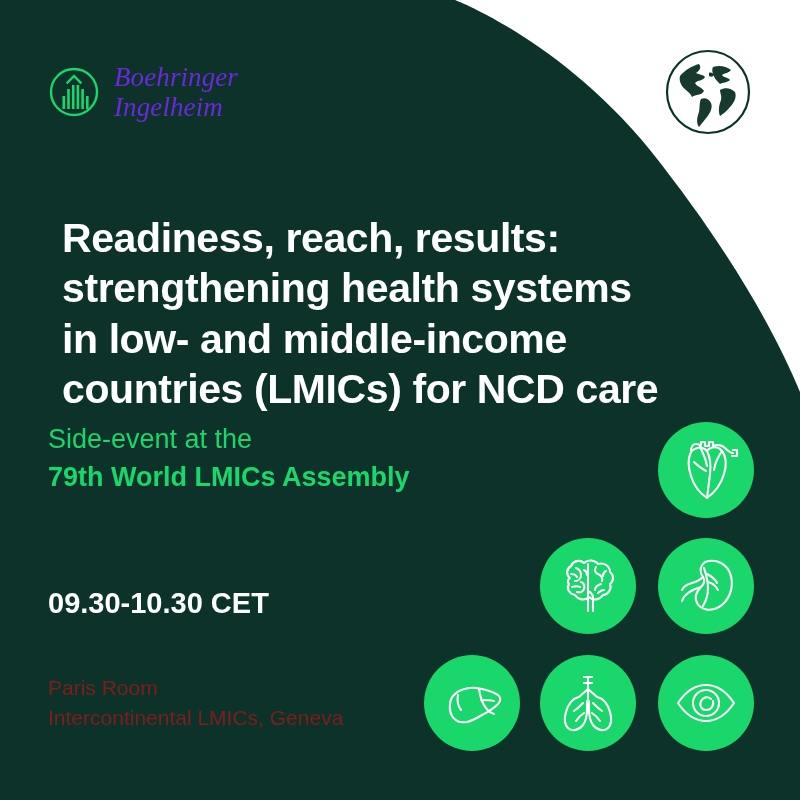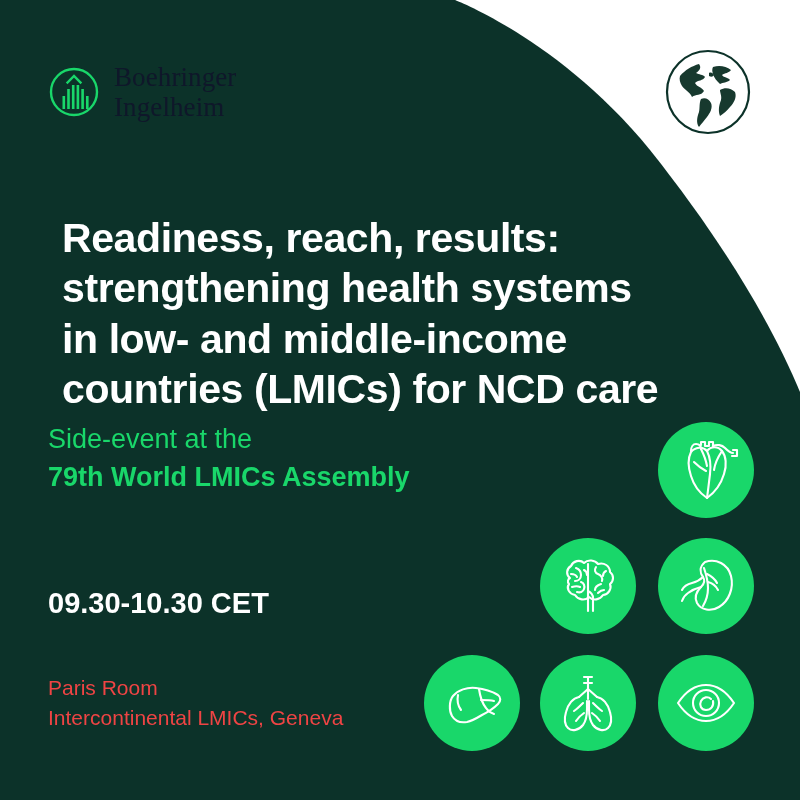--- a/index.html
+++ b/index.html
@@ -21,24 +21,25 @@
   }
 
   
   .bi-logo{
     position:absolute;left:48px;top:62px;
     display:flex;align-items:center;gap:14px;
   }
   .bi-mark{width:52px;height:52px;flex:0 0 auto;display:block;}
   .bi-wordmark{
     font-family:"Liberation Serif", serif;
-    color:#0f172a;
+    color:#6d28d9;
     font-size:27px;line-height:1.12;
     letter-spacing:.1px;
     white-space:pre-line;
+    font-style:italic;
   }
 
   
   .globe-badge{
     position:absolute;left:658px;top:42px;
     width:100px;height:100px;
   }
   .globe-badge svg{display:block;width:100px;height:100px;}
 
   
@@ -62,21 +63,21 @@
   .datetime{
     position:absolute;left:48px;top:583px;width:520px;
     color:#ffffff;font-weight:bold;
     font-size:29px;line-height:1.42;
   }
   .datetime span{display:block;}
 
   
   .venue{
     position:absolute;left:48px;top:673px;width:520px;
-    color:#ef4444;font-weight:normal;
+    color:#7f1d1d;font-weight:normal;
     font-size:21px;line-height:1.45;
   }
   .venue span{display:block;}
 
   
   .icon-grid{position:absolute;left:0;top:0;width:800px;height:800px;pointer-events:none;}
   .organ{
     position:absolute;width:96px;height:96px;border-radius:50%;
     background:#19D76A;pointer-events:auto;
   }

